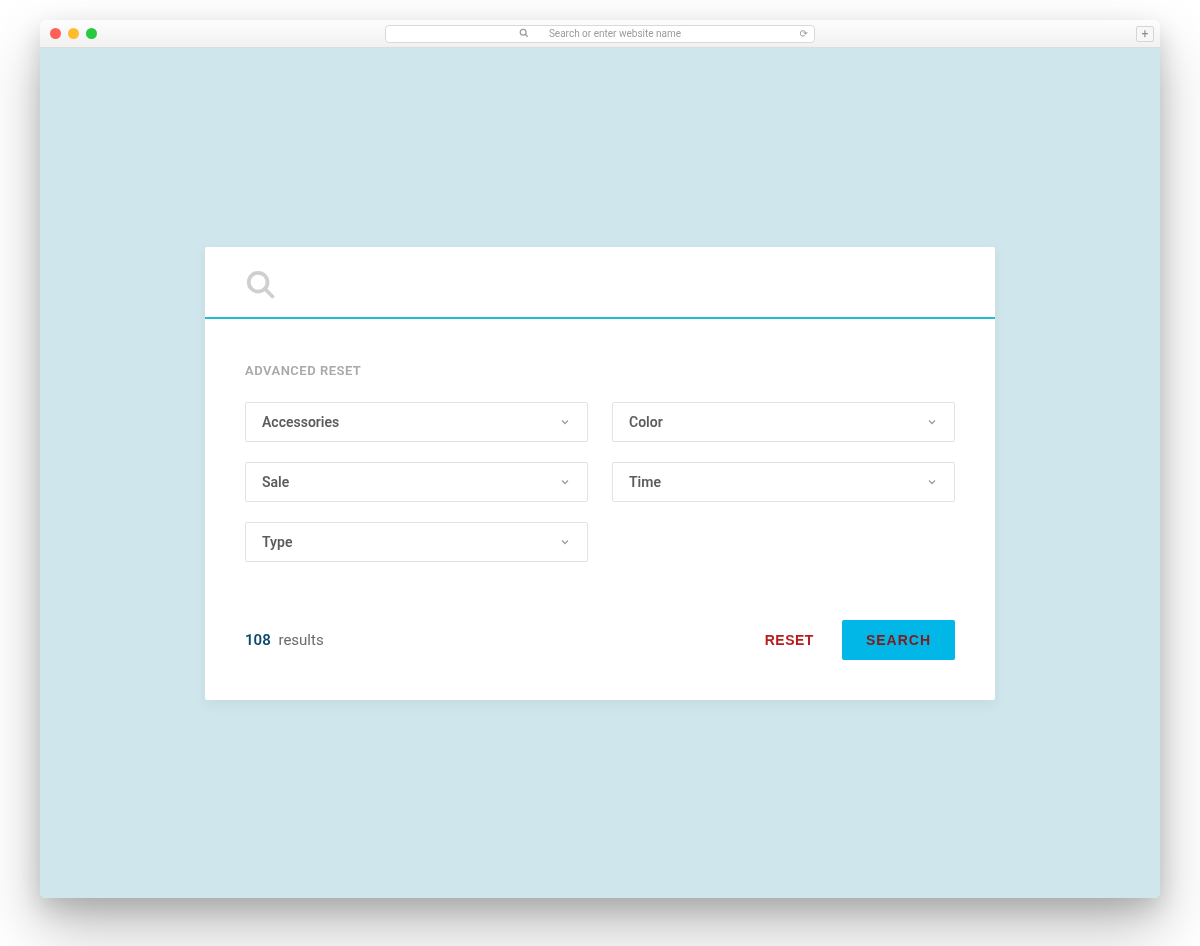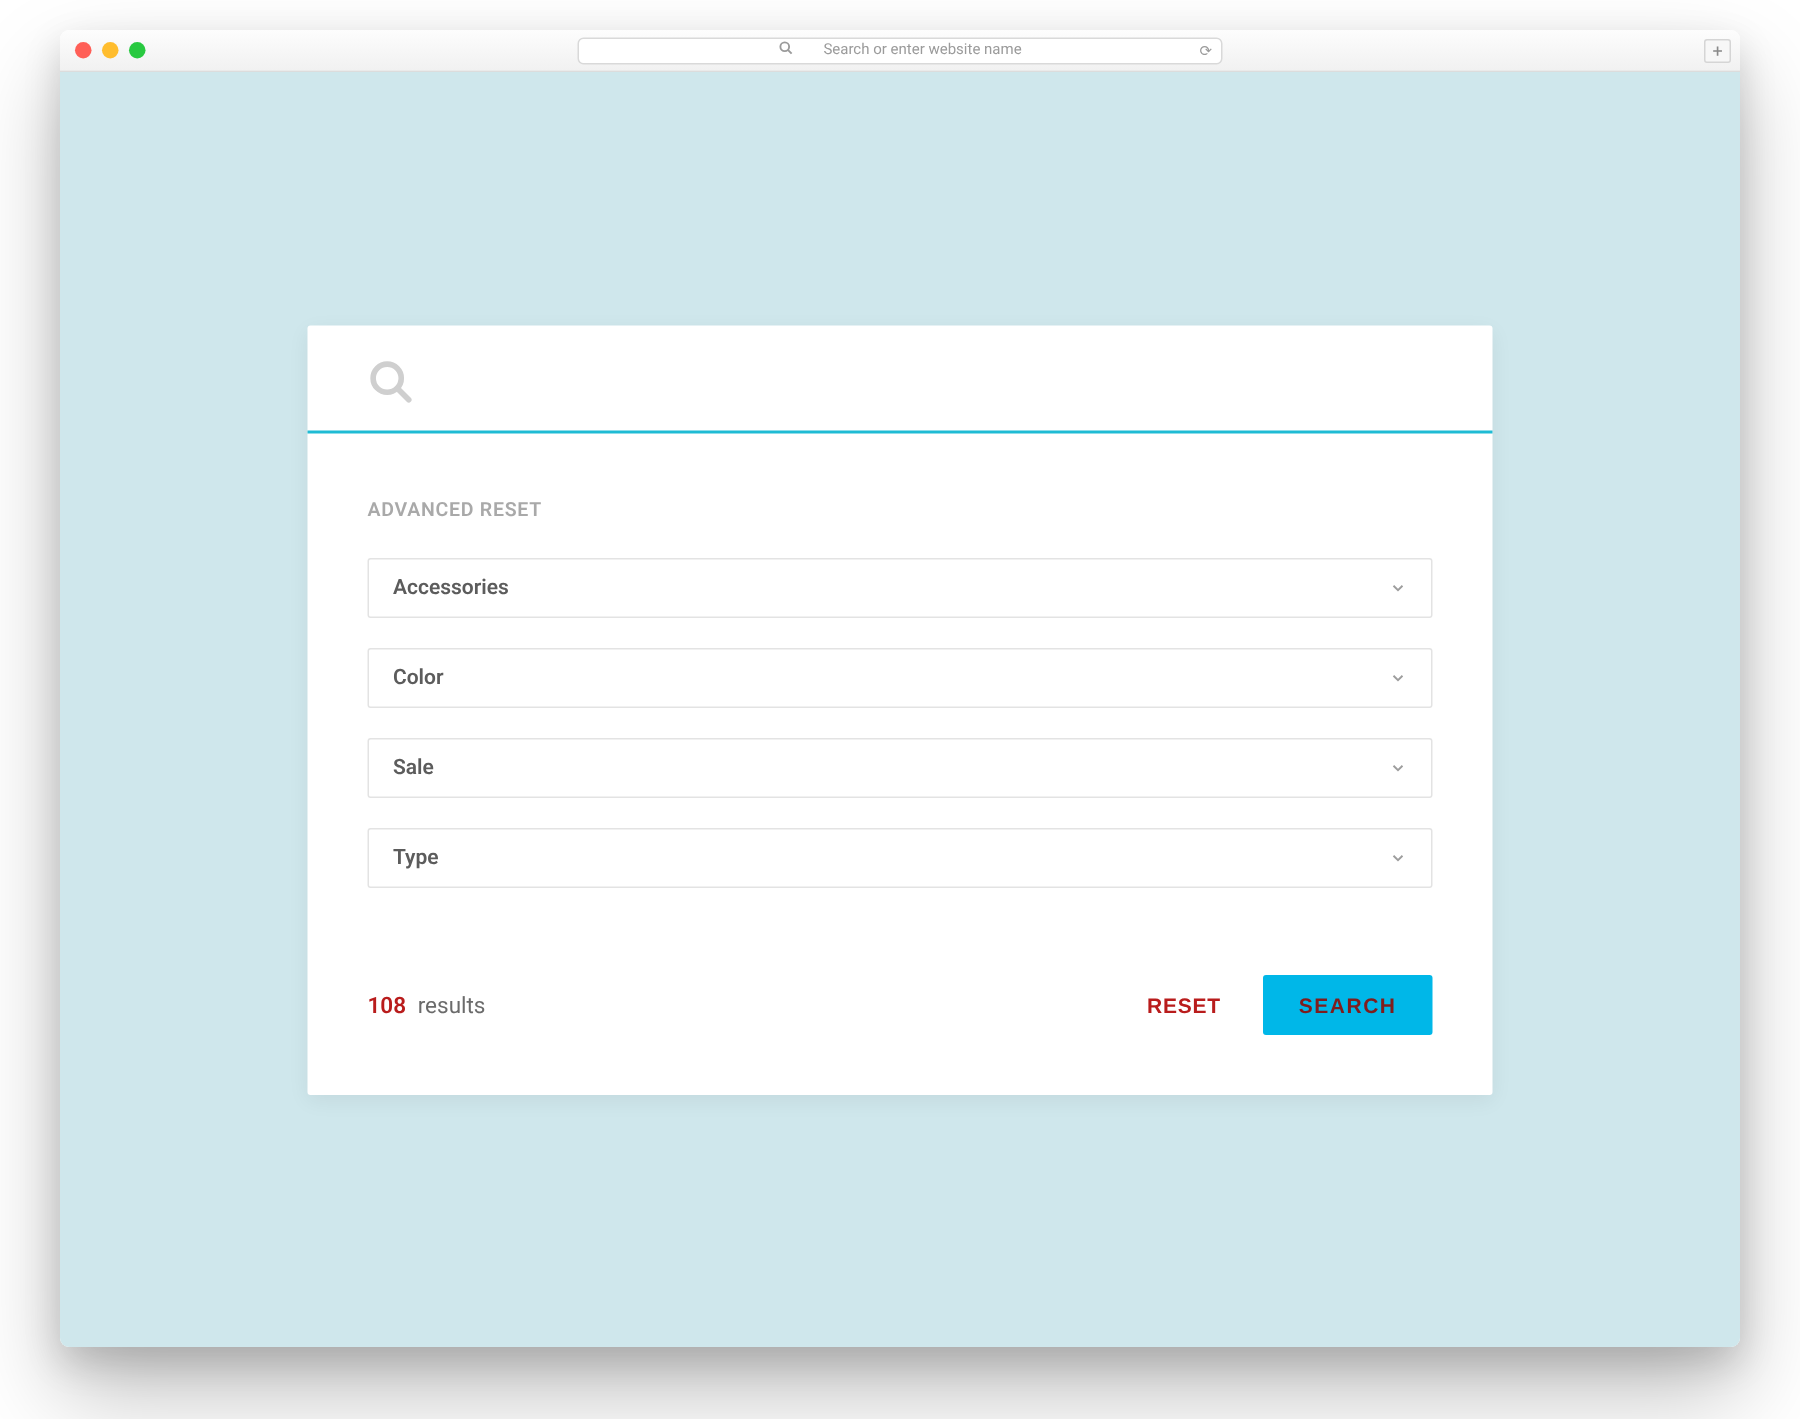--- a/index.html
+++ b/index.html
@@ -115,21 +115,21 @@
   }
   .section-label {
     font-size: 13px;
     letter-spacing: 0.5px;
     color: #a9a9a9;
     font-weight: 600;
     margin-bottom: 24px;
   }
   .filters {
     display: grid;
-    grid-template-columns: repeat(1, 1fr);
+    grid-template-columns: repeat(2, 1fr);
     gap: 20px 24px;
   }
   .dropdown {
     border: 1px solid #e3e3e3;
     border-radius: 2px;
     height: 40px;
     display: flex;
     align-items: center;
     justify-content: space-between;
     padding: 0 16px;
@@ -147,21 +147,21 @@
     margin-top: 58px;
     display: flex;
     align-items: center;
     justify-content: space-between;
   }
   .results {
     font-size: 15px;
     color: #6b6b6b;
   }
   .results .count {
-    color: #b91c1c;
+    color: #0c4a6e;
     font-weight: 600;
     margin-right: 4px;
   }
   .actions {
     display: flex;
     align-items: center;
     gap: 28px;
   }
   .btn-reset {
     background: transparent;
@@ -241,20 +241,28 @@
           </div>
           <div class="dropdown">
             <span>Sale</span>
             <span class="chevron">
               <svg width="12" height="12" viewBox="0 0 24 24" fill="none" stroke="#9d9d9d" stroke-width="2.5">
                   <polyline points="6 9 12 15 18 9"></polyline>
                 </svg>
             </span>
           </div>
           <div class="dropdown">
+            <span>Time</span>
+            <span class="chevron">
+              <svg width="12" height="12" viewBox="0 0 24 24" fill="none" stroke="#9d9d9d" stroke-width="2.5">
+                  <polyline points="6 9 12 15 18 9"></polyline>
+                </svg>
+            </span>
+          </div>
+          <div class="dropdown">
             <span>Type</span>
             <span class="chevron">
               <svg width="12" height="12" viewBox="0 0 24 24" fill="none" stroke="#9d9d9d" stroke-width="2.5">
                   <polyline points="6 9 12 15 18 9"></polyline>
                 </svg>
             </span>
           </div>
         </div>
 
         <div class="footer">

